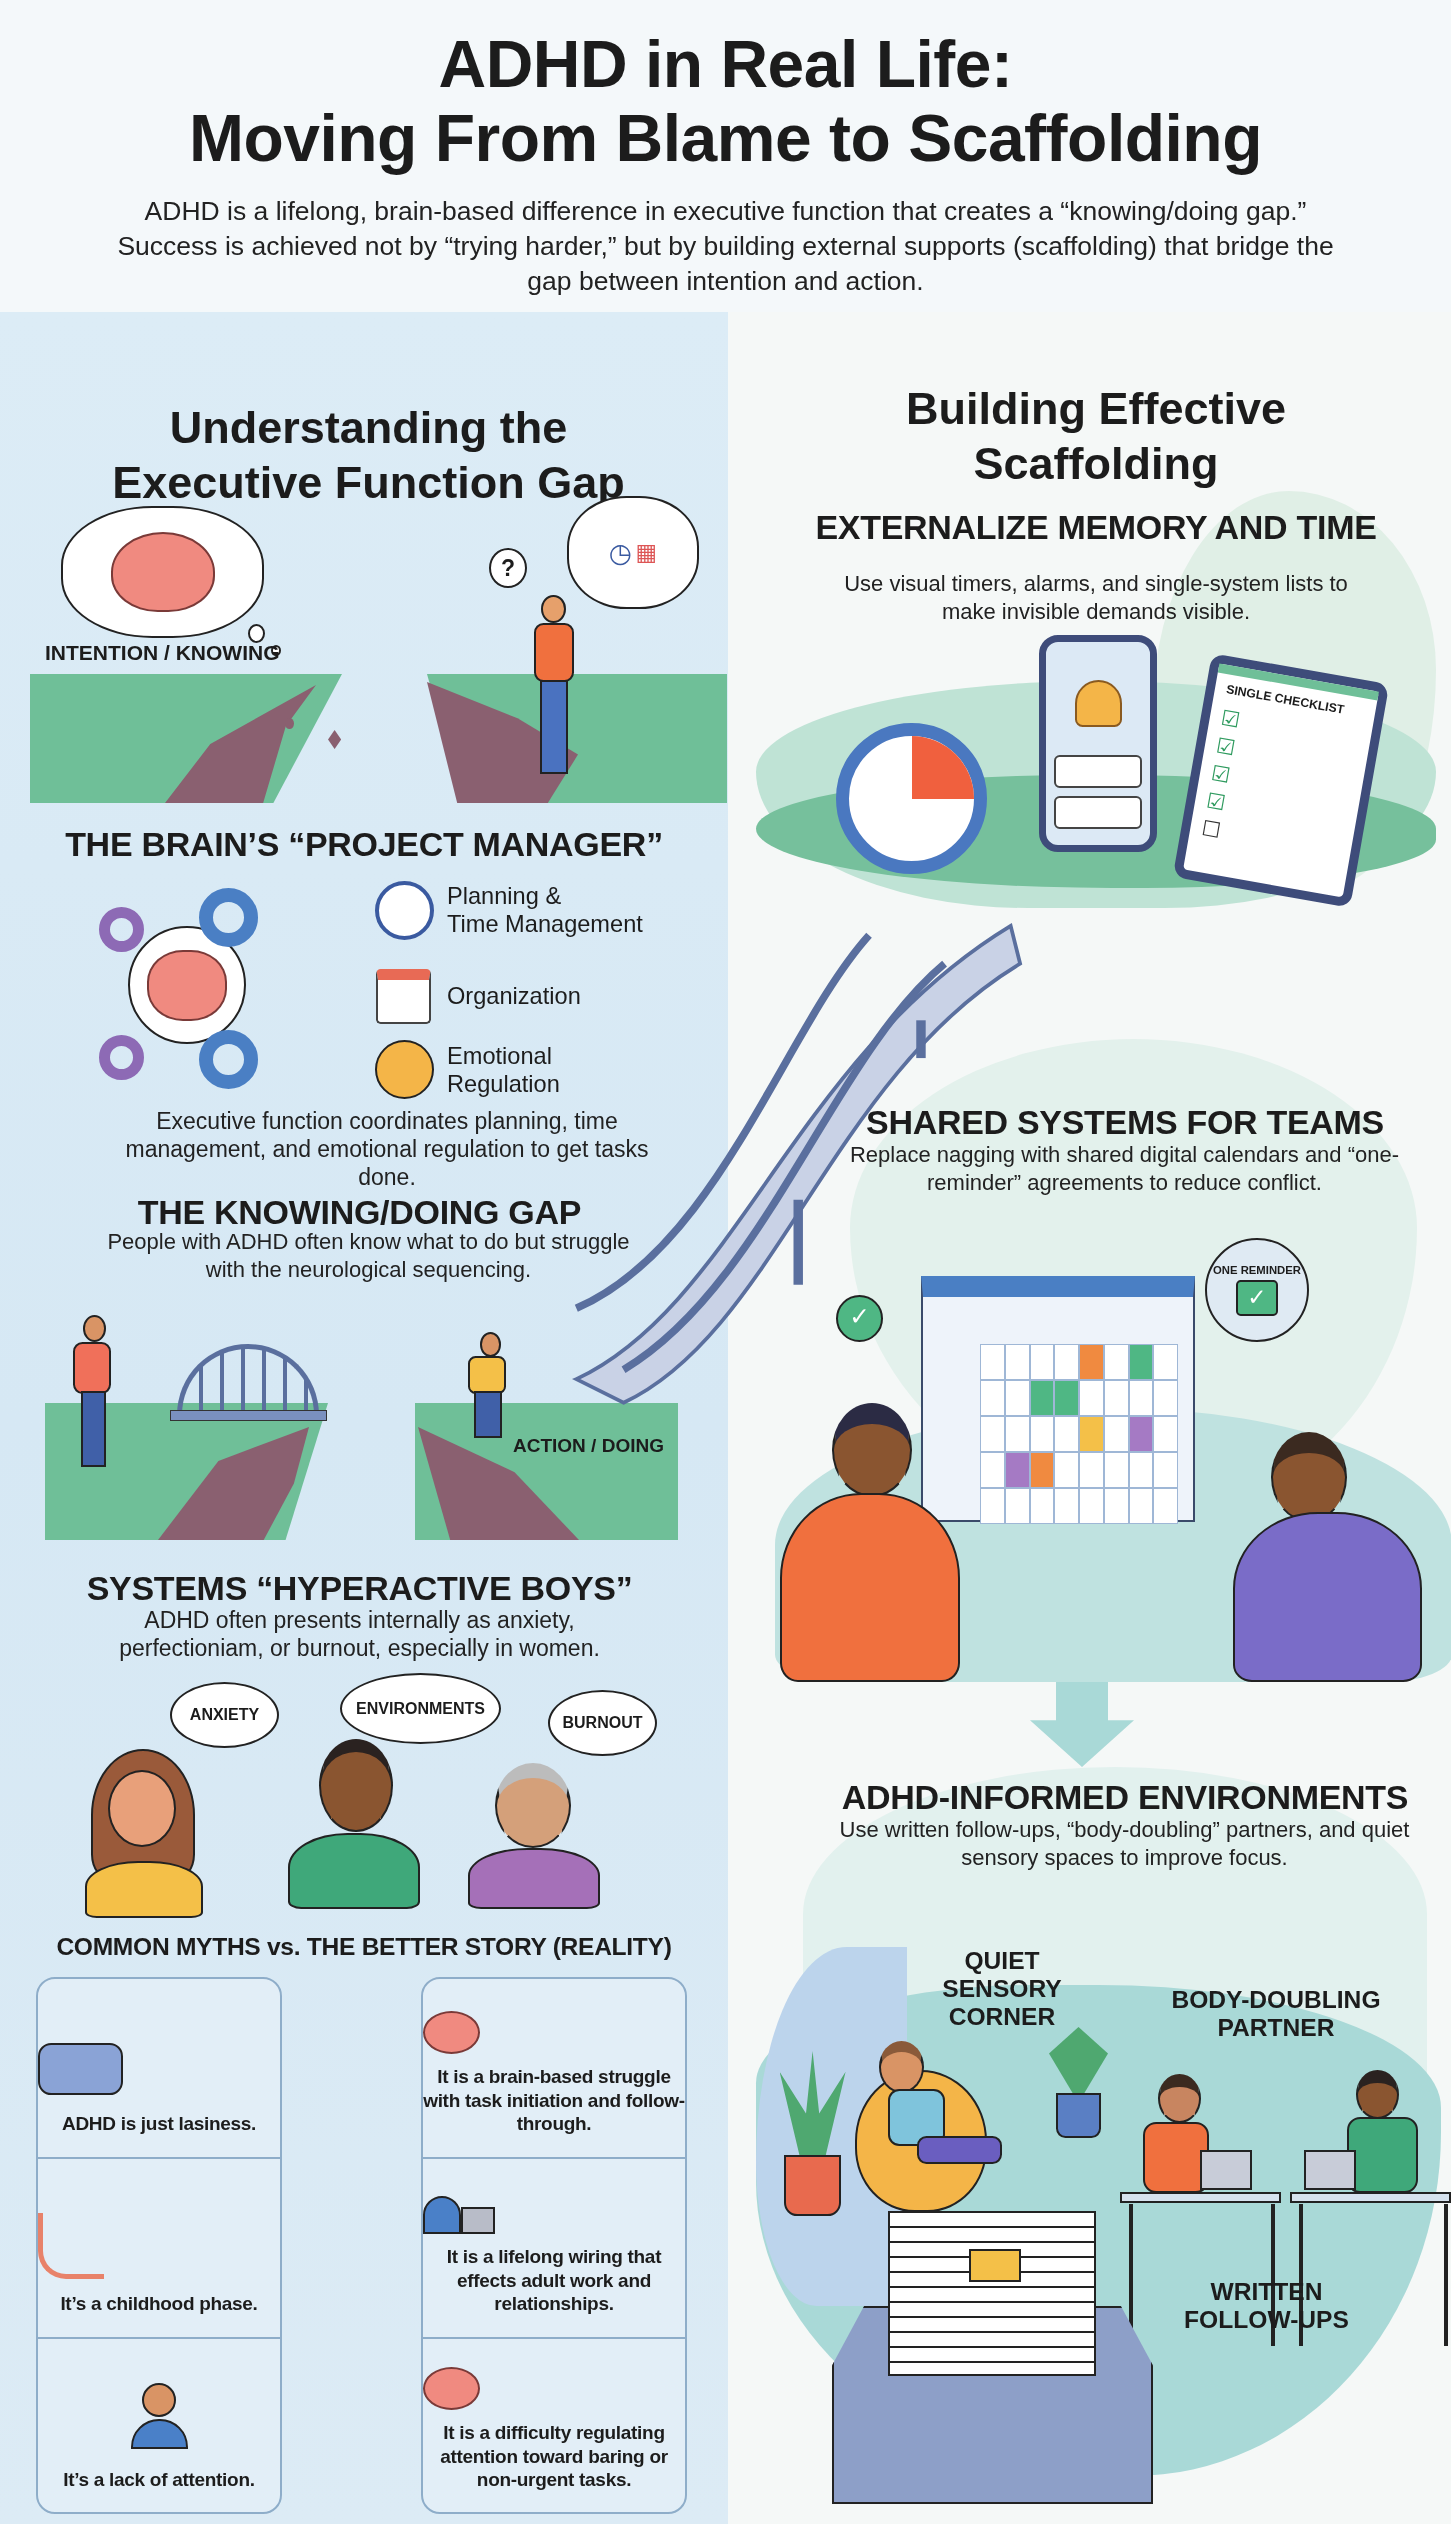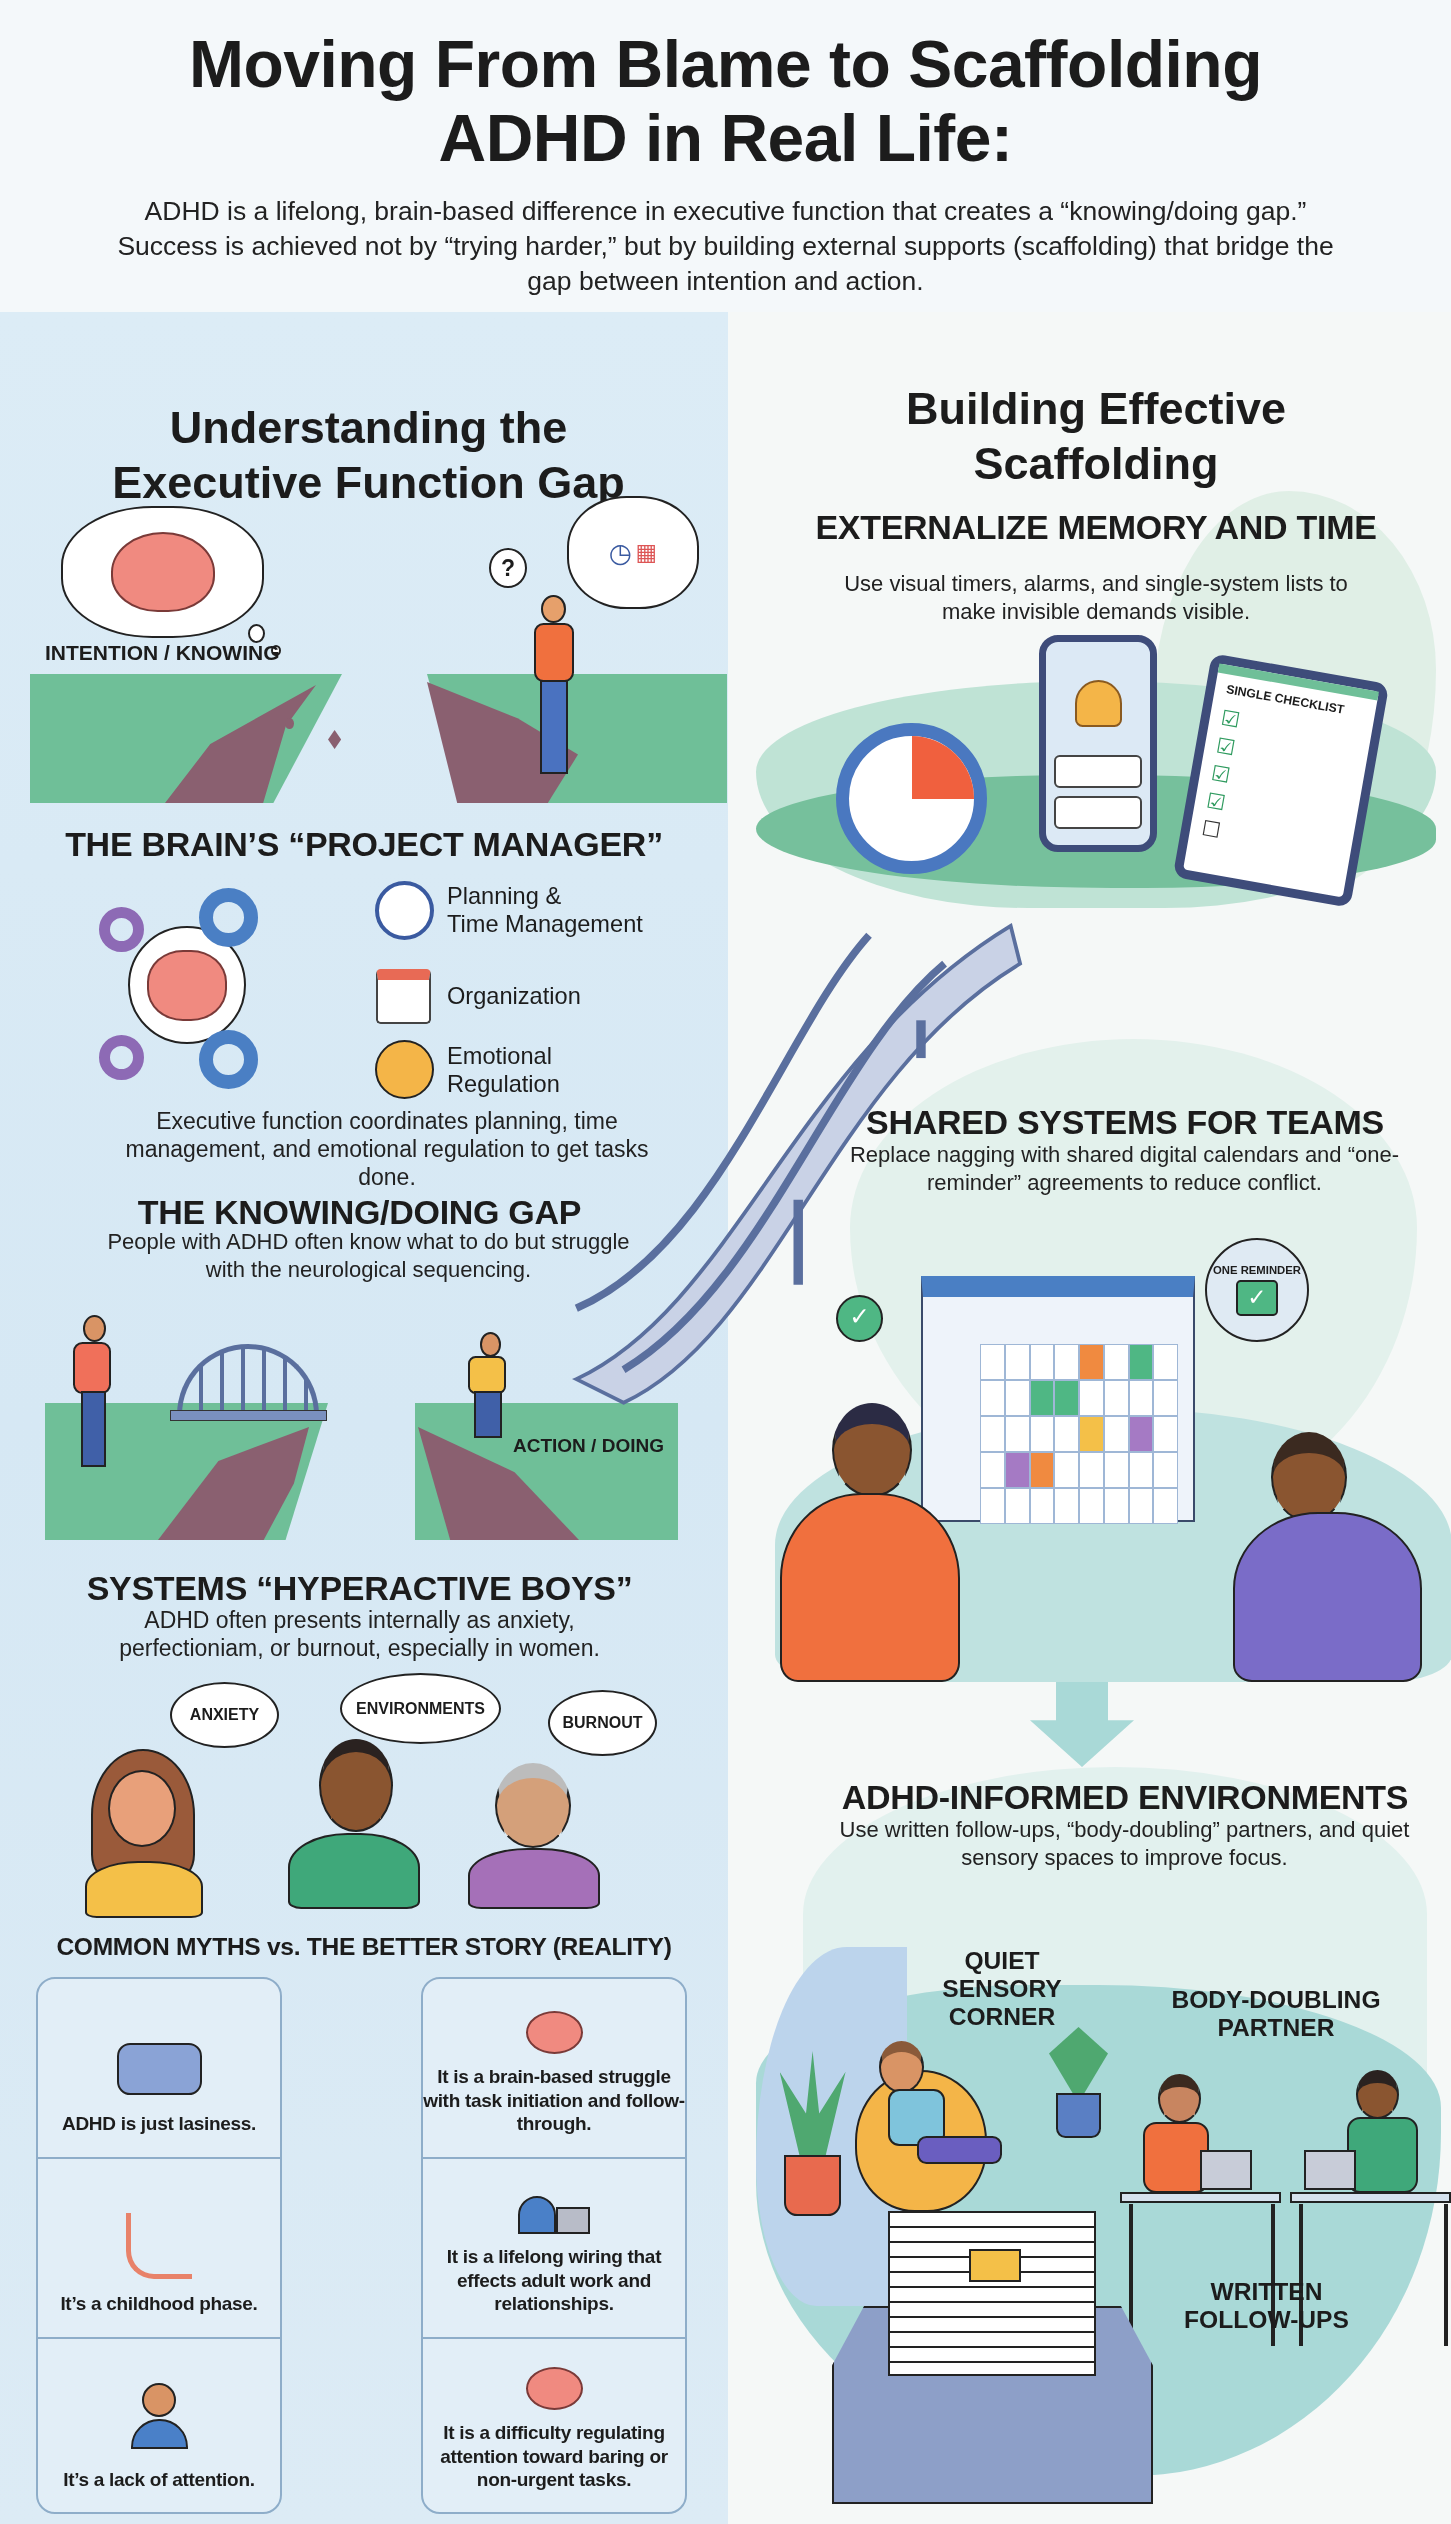--- a/index.html
+++ b/index.html
@@ -31,41 +31,41 @@
   .bubble {
     background: #fff; border: 2.8px solid #222; border-radius: 50%;
     display: flex; align-items: center; justify-content: center;
     font-weight: 700; font-size: 16px;
   }
   .dot { background: #fff; border: 2.4px solid #222; border-radius: 50%; }
 
   .icon-circle { border-radius: 50%; border: 2.8px solid #2a3a6a; }
 
   .myth-col { border: 2.8px solid #8eadc9; border-radius: 19px; background: #e2eef7; }
-  .myth-cell { position: absolute; left: 0; width: 100%; border-bottom: 2.8px solid #8eadc9; display:flex; flex-direction:column; align-items:center; justify-content:flex-end; padding-bottom: 21px; }
+  .myth-cell { position: absolute; left: 0; width: 100%; border-bottom: 2.8px solid #8eadc9; display:flex; flex-direction:column; justify-content:flex-end; padding-bottom: 21px; }
   .myth-cell:last-child { border-bottom: none; }
   .myth-text { font-size: 19px; font-weight: 700; line-height: 23.6px; text-align: center; letter-spacing:-0.3px; }
 
   .blob-green { background: #bfe3d0; border-radius: 48% 52% 40% 60% / 55% 45% 55% 45%; }
   .blob-teal { background: #cfe9e6; border-radius: 50% 50% 45% 55% / 40% 40% 60% 60%; }
 
   .label-caps { font-size: 24.6px; font-weight: 700; line-height: 28px; text-align:center; }
   .person-head { border-radius: 50%; border: 2.8px solid #222; }
   .person-body { border: 2.8px solid #222; border-radius: 45% 45% 10% 10%; }
   .cal-cell { border: 1.9px solid #9fb7d6; background: #fff; }
 </style>
 </head>
 <body>
 
 <div class="abs left-bg"></div>
 <div class="abs right-bg"></div>
 
 <div class="abs main-title center">
+  <div>ADHD in Real Life:</div>
   <div>Moving From Blame to Scaffolding</div>
-  <div>ADHD in Real Life:</div>
 </div>
 <div class="abs intro center">ADHD is a lifelong, brain-based difference in executive function that creates a “knowing/doing gap.” Success is achieved not by “trying harder,” but by building external supports (scaffolding) that bridge the gap between intention and action.</div>
 
 <div class="abs col-title center" style="left:38px; top:352px; width:661px;margin-top:48px;">
   <div>Understanding the</div>
   <div>Executive Function Gap</div>
 </div>
 
 <div class="abs" style="left:0; top:482px; width:728px; height:321px;">
 

